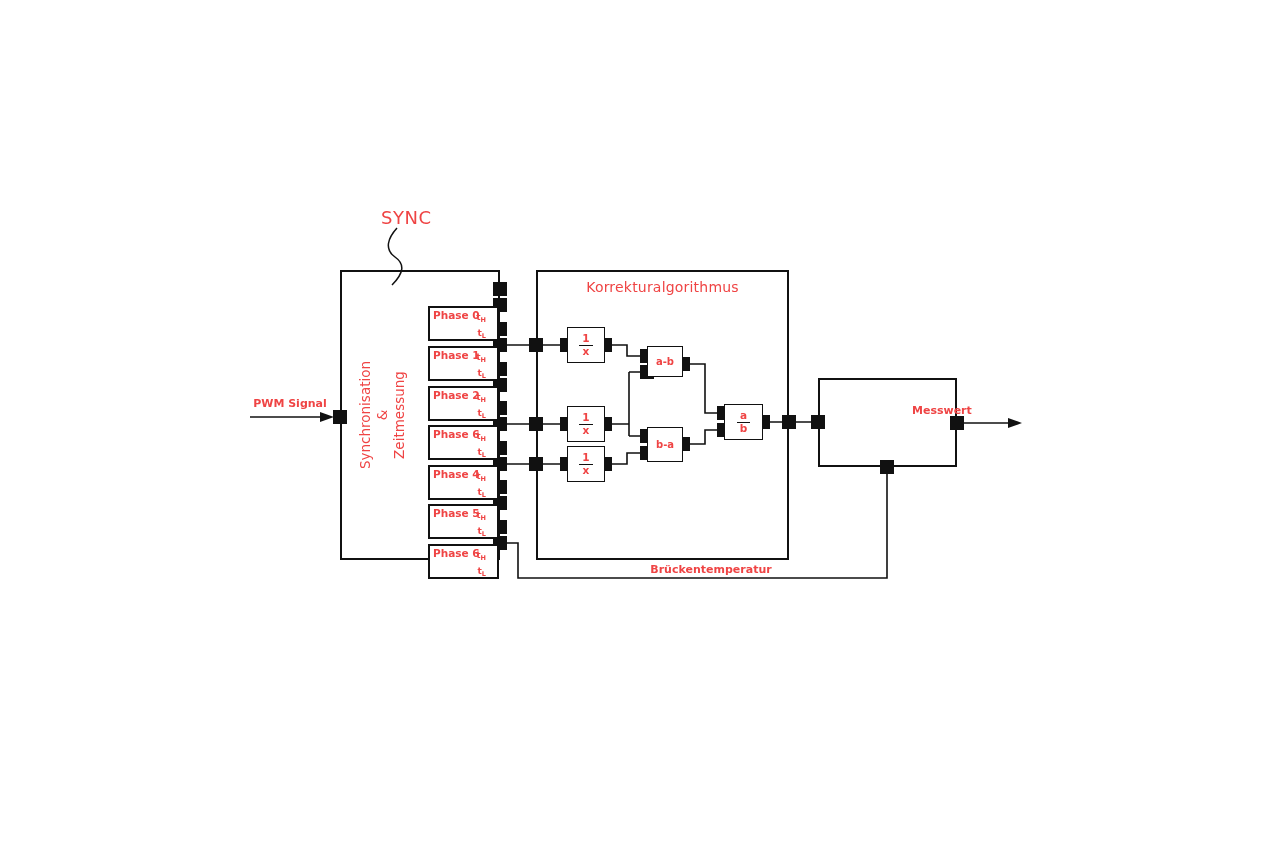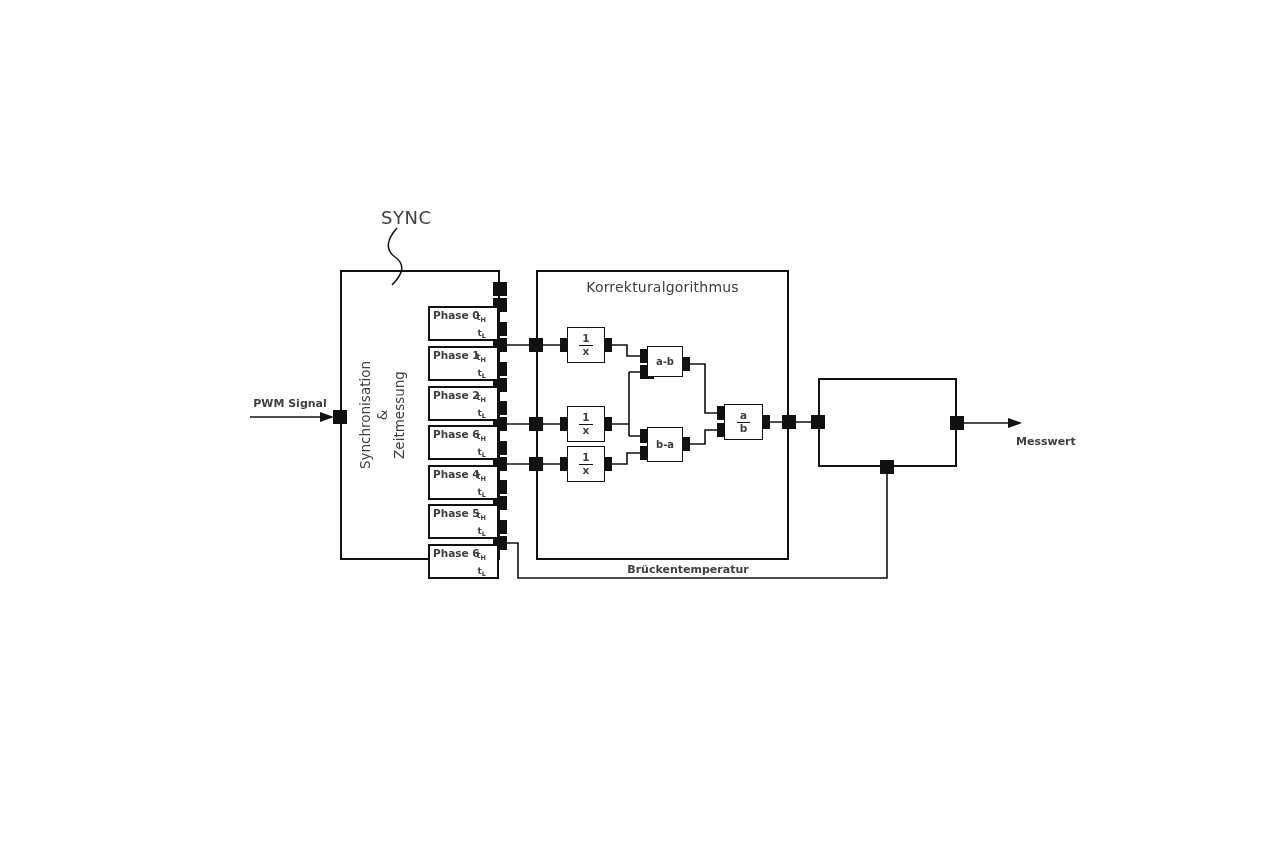--- a/index.html
+++ b/index.html
@@ -1,18 +1,18 @@
 <!DOCTYPE html>
 <html><head>
 <meta charset="utf-8">
 <style>
   html,body{margin:0;padding:0;background:#fff;}
   .canvas{
     position:relative;width:1280px;height:854px;background:#ffffff;overflow:hidden;
-    font-family:"DejaVu Sans","Liberation Sans",sans-serif;color:#404040;
+    font-family:"DejaVu Sans","Liberation Sans",sans-serif;color:#ef4444;
   }
   svg.wires{position:absolute;left:0;top:0;width:1280px;height:854px;}
   .box{position:absolute;border:2px solid #111;background:transparent;box-sizing:border-box;}
   .opbox{position:absolute;border:1.7px solid #111;background:#fff;box-sizing:border-box;
          display:flex;align-items:center;justify-content:center;}
   .sync-rot{
     position:absolute;left:283px;top:389px;width:200px;height:52px;
     transform:rotate(-90deg);transform-origin:center;
     text-align:center;font-size:13.5px;line-height:17px;white-space:nowrap;
   }
@@ -175,17 +175,17 @@
   </div>
   <div class="opbox" style="left:724px;top:404px;width:39px;height:36px;">
     <span class="frac">
       <span class="num">a</span>
       <span class="den">b</span>
     </span>
   </div>
 
   <div class="box" style="left:818px;top:378px;width:139px;height:89px;"></div>
 
-  <div class="lbl" style="left:1016px;top:404px;width:54px;margin-top:31px;">Messwert</div>
+  <div class="lbl" style="left:912px;top:404px;width:54px;">Messwert</div>
 
-  <div class="lbl" style="left:613px;top:563px;width:150px;">Brückentemperatur</div>
+  <div class="lbl" style="left:636px;top:563px;width:150px;">Brückentemperatur</div>
 
 </div>
 
 </body></html>

